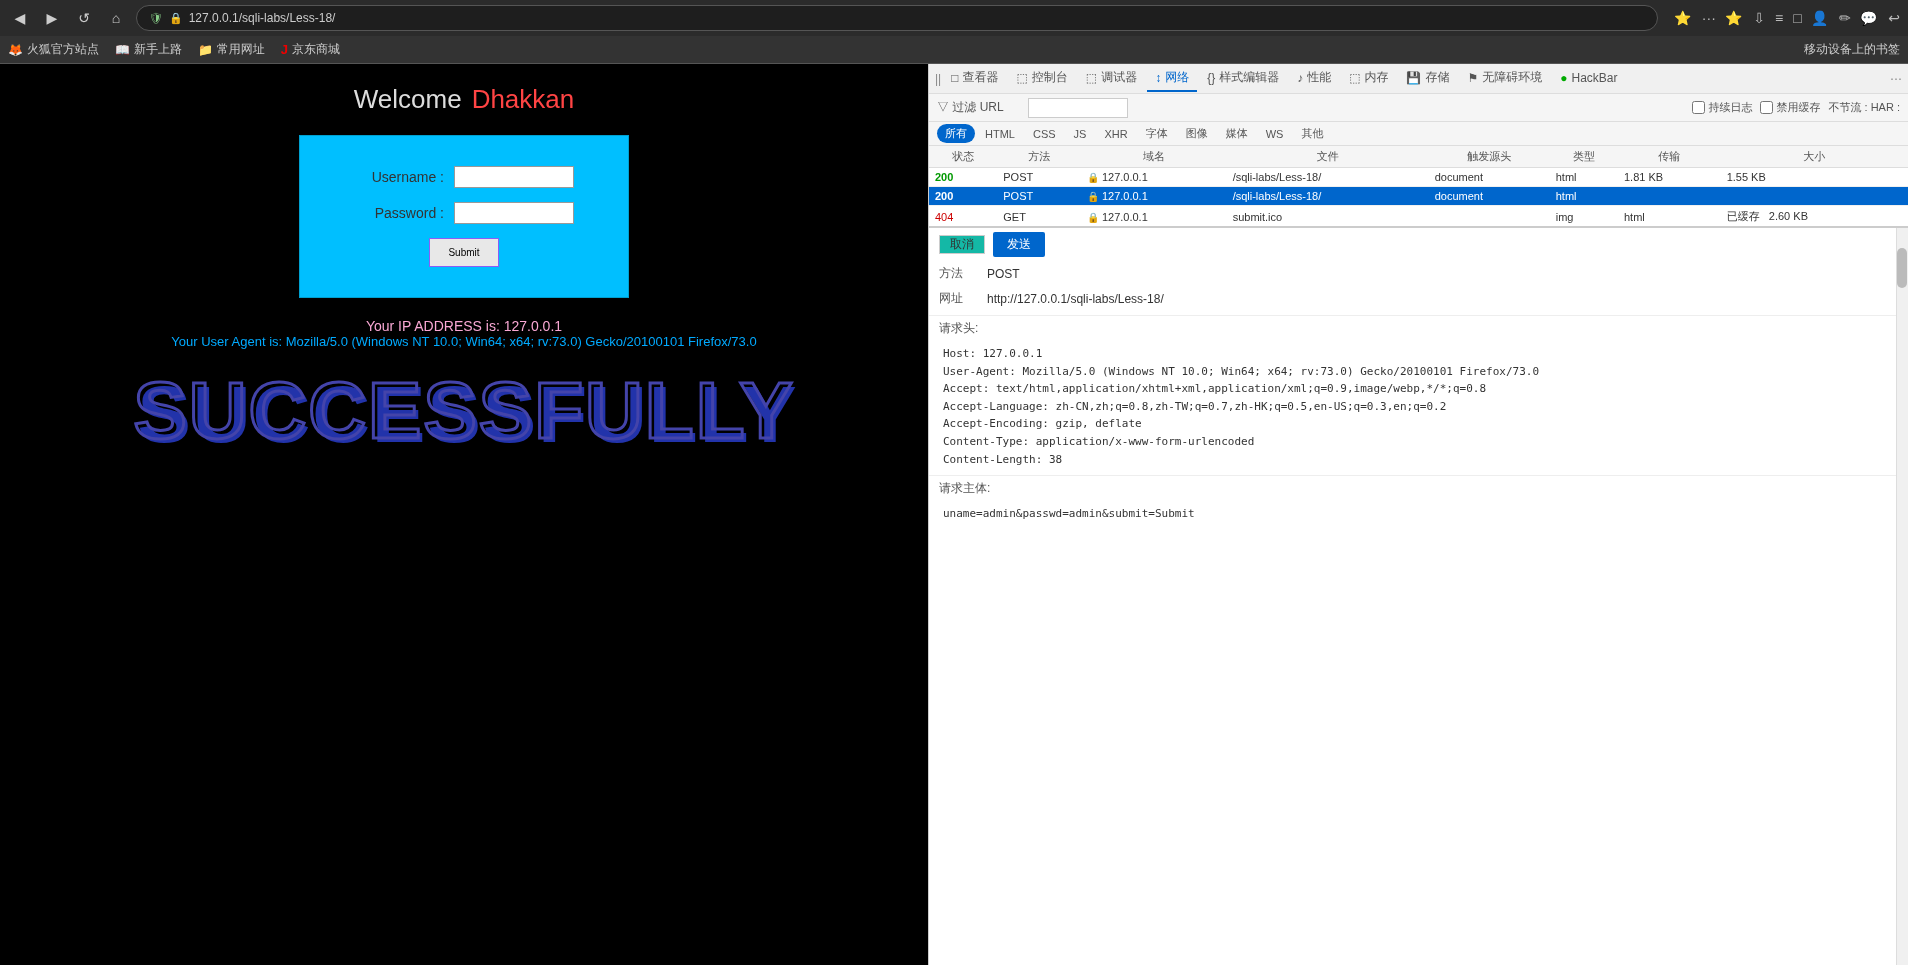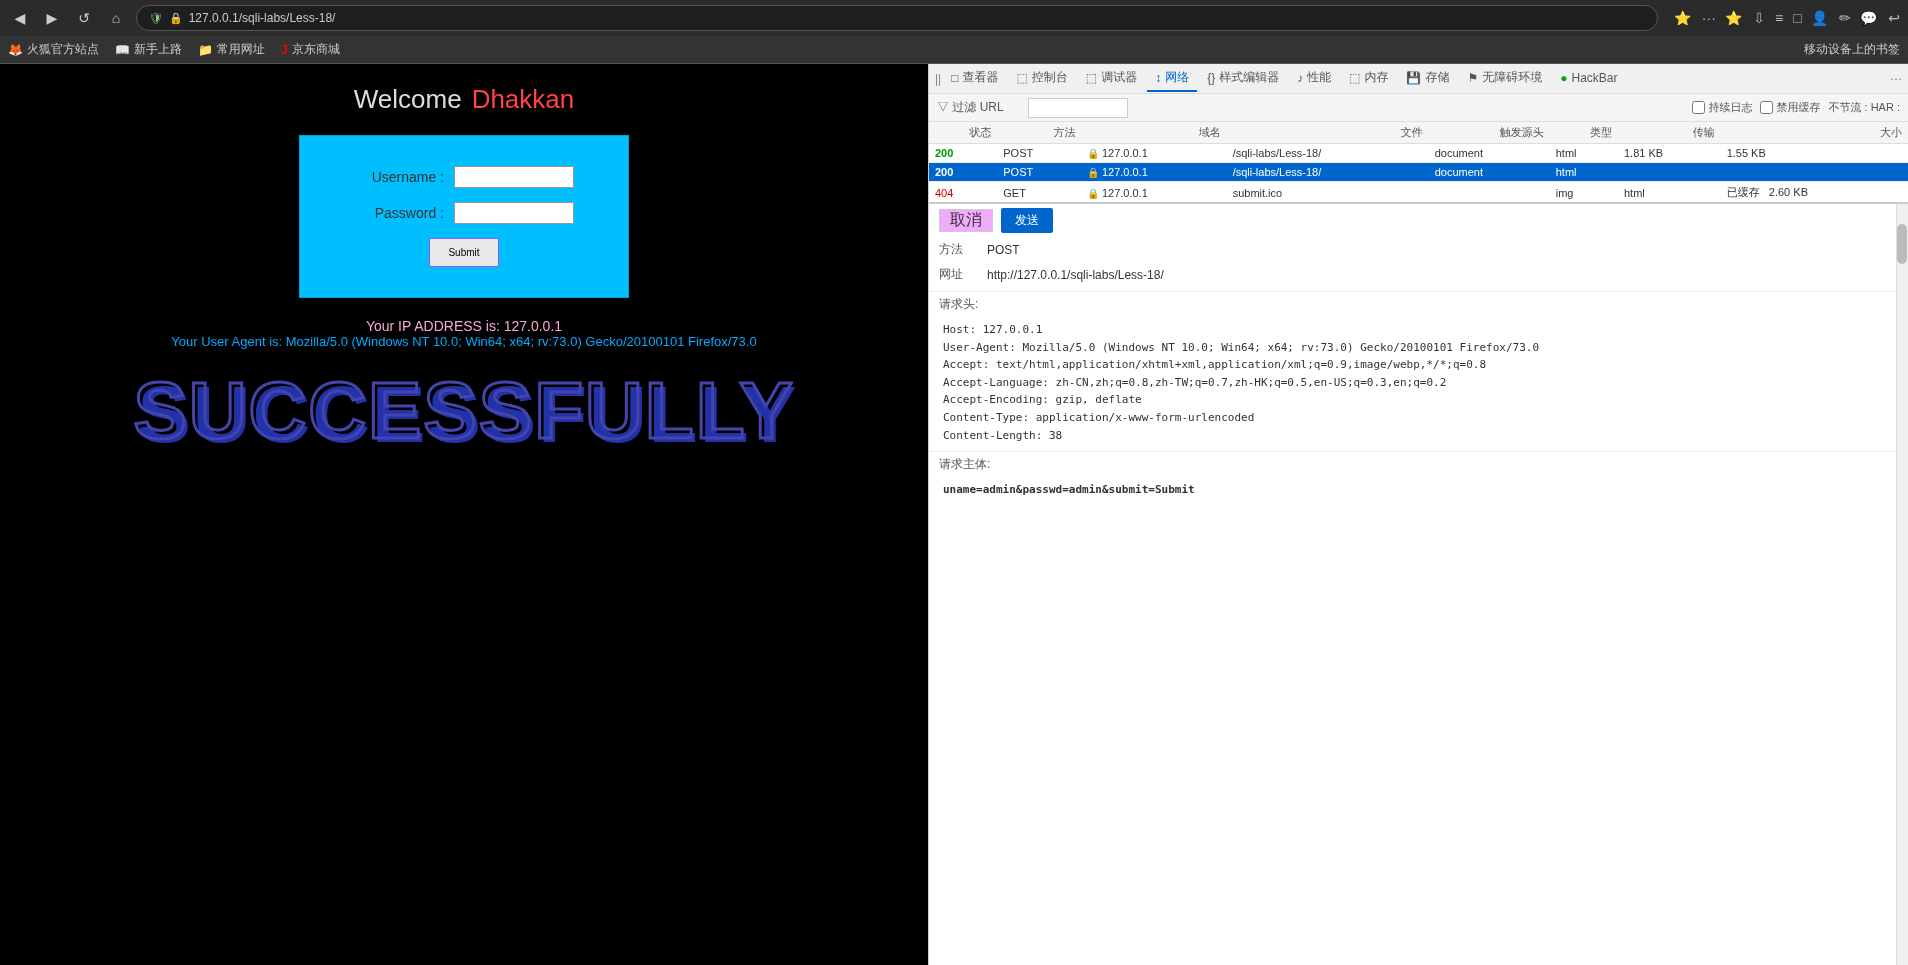--- a/index.html
+++ b/index.html
@@ -119,50 +119,50 @@
       padding: 2px 8px; cursor: pointer; color: #555; border-radius: 2px;
       white-space: nowrap;
     }
     .filter-tab.active { background: #0066cc; color: #fff; border-radius: 10px; }
 
     
     .network-table { flex: 1; overflow: auto; font-size: 11px; }
     .network-table table { width: 100%; border-collapse: collapse; }
     .network-table th {
       background: #f5f5f5; border-bottom: 1px solid #ddd; padding: 3px 6px;
-      text-align: right; font-weight: normal; color: #555; position: sticky; top: 0; z-index: 1;
+      text-align: center; font-weight: normal; color: #555; position: sticky; top: 0; z-index: 1;
       white-space: nowrap; font-size: 11px;
     }
     .network-table td { padding: 3px 6px; border-bottom: 1px solid #f0f0f0; white-space: nowrap; color: #333; }
     .network-table tr.selected td { background: #0066cc; color: #fff; }
     .status-200 { color: #090; font-weight: bold; }
     .status-404 { color: #c00; font-weight: normal; }
     .lock-icon { font-size: 10px; margin-right: 2px; }
     .pane-header { padding: 6px 10px; font-size: 13px; color: #333; border-bottom: 1px solid #ddd; font-weight: bold; }
     .pane-row { display: flex; align-items: center; padding: 4px 10px; gap: 8px; }
     .pane-label { color: #555; font-size: 12px; width: 40px; }
     .pane-value { color: #333; font-size: 12px; }
     .cancel-btn {
-      padding: 0 10px; background: #f0abfc; border: 1px solid #ccc;
-      cursor: pointer; font-size: 16px; color: #333;
+      padding: 0 10px; background: #14b8a6; border: 1px solid #ccc;
+      cursor: pointer; font-size: 12px; color: #333;
     }
     .send-btn {
       padding: 4px 14px; background: #0066cc; border: none;
       cursor: pointer; font-size: 12px; color: #fff; border-radius: 2px;
     }
 
     .section-label { padding: 4px 10px; font-size: 12px; color: #555; border-top: 1px solid #eee; margin-top: 4px; }
     .headers-text {
       padding: 4px 10px 4px 14px; font-size: 11px; color: #333;
       font-family: monospace; line-height: 1.6; white-space: pre-wrap;
       overflow-y: auto; max-height: 130px;
     }
     .body-text {
       padding: 4px 10px 4px 14px; font-size: 11px; color: #333;
-      font-family: monospace; line-height: 1.6; font-weight: bold;
+      font-family: monospace; line-height: 1.6;
     }
     .scroll-indicator {
       position: absolute; right: 0; top: 0; width: 12px; height: 100%;
       background: #f0f0f0; border-left: 1px solid #ddd;
     }
     .scroll-thumb {
       position: absolute; right: 1px; width: 10px; height: 40px;
       background: #bbb; border-radius: 5px; top: 20px;
     }
     .checkbox-label { display: flex; align-items: center; gap: 3px; font-size: 11px; color: #555; cursor: pointer; white-space: nowrap; }
@@ -305,20 +305,32 @@
             <span>持续日志</span>
           </label>
         <label class="checkbox-label">
             <input type="checkbox" style=""> 
             <span>禁用缓存</span>
           </label>
         <span style="font-size:11px;color:#555;">不节流 : HAR :</span>
       </span>
     </div>
 
+    <div class="network-filter-tabs">
+      <div class="filter-tab active">所有</div>
+      <div class="filter-tab">HTML</div>
+      <div class="filter-tab">CSS</div>
+      <div class="filter-tab">JS</div>
+      <div class="filter-tab">XHR</div>
+      <div class="filter-tab">字体</div>
+      <div class="filter-tab">图像</div>
+      <div class="filter-tab">媒体</div>
+      <div class="filter-tab">WS</div>
+      <div class="filter-tab">其他</div>
+    </div>
 
     <div style="display:flex;flex:1;overflow:hidden;">
 
       <div style="flex:1;display:flex;flex-direction:column;overflow:hidden;min-width:0;">
 
         <div class="network-table" style="flex:none;height:80px;overflow:auto;">
           <table>
             <thead>
               <tr>
                 <th>状态</th>

